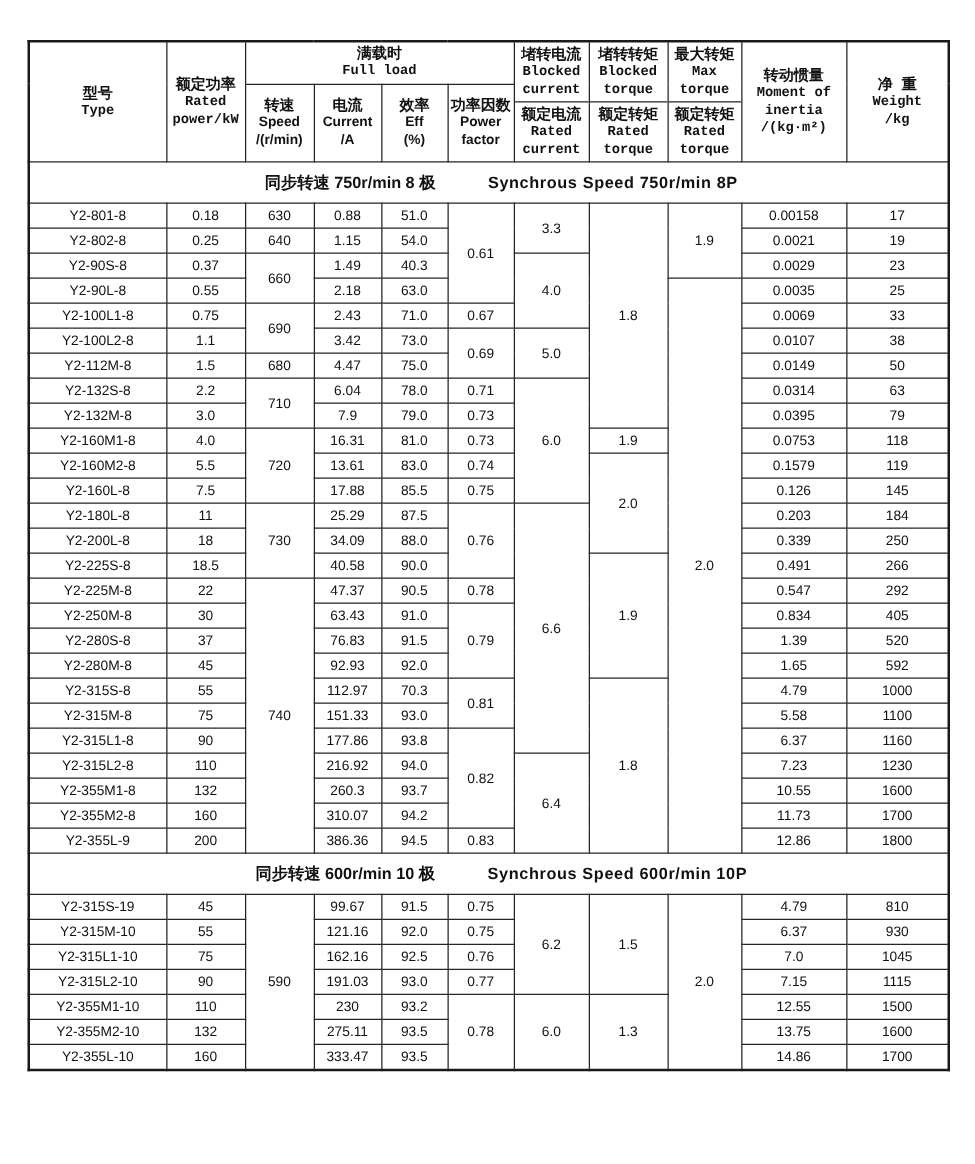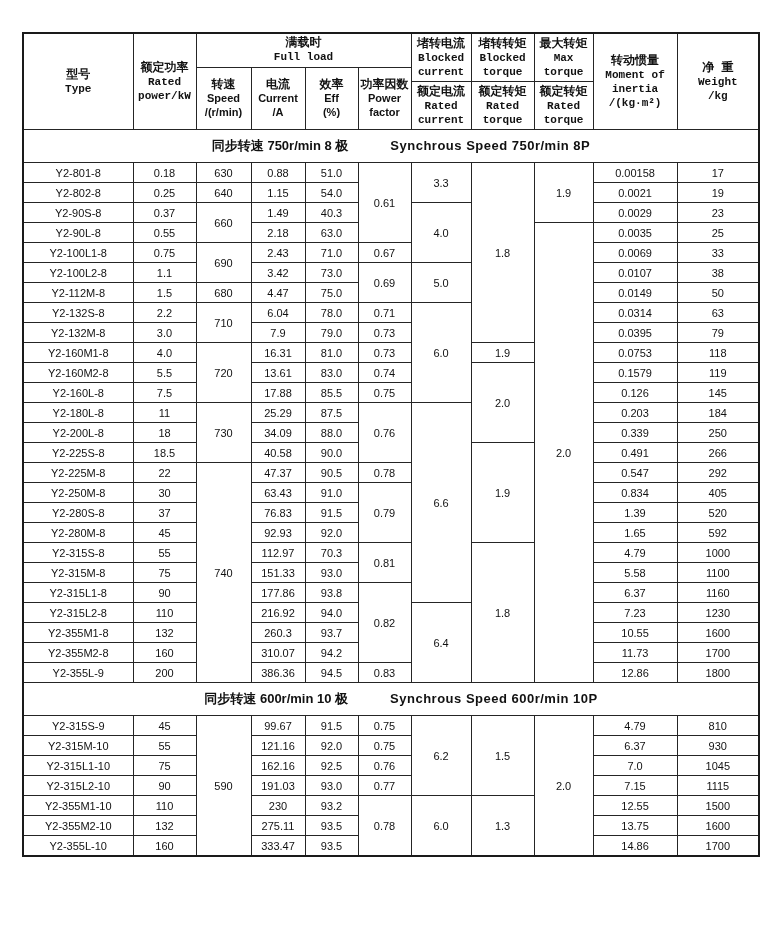--- a/index.html
+++ b/index.html
@@ -396,21 +396,21 @@
           <td>386.36</td>
           <td>94.5</td>
           <td>0.83</td>
           <td>12.86</td>
           <td>1800</td>
         </tr>
         <tr class="section-row">
           <td colspan="11"><span class="sec-cn">同步转速 600r/min 10 极</span><span class="sec-en">Synchrous Speed 600r/min 10P</span></td>
         </tr>
         <tr class="data-row">
-          <td class="type-cell">Y2-315S-9</td>
+          <td class="type-cell">Y2-315S-19</td>
           <td>45</td>
           <td rowspan="7">590</td>
           <td>99.67</td>
           <td>91.5</td>
           <td>0.75</td>
           <td rowspan="4">6.2</td>
           <td rowspan="4">1.5</td>
           <td rowspan="7">2.0</td>
           <td>4.79</td>
           <td>810</td>

